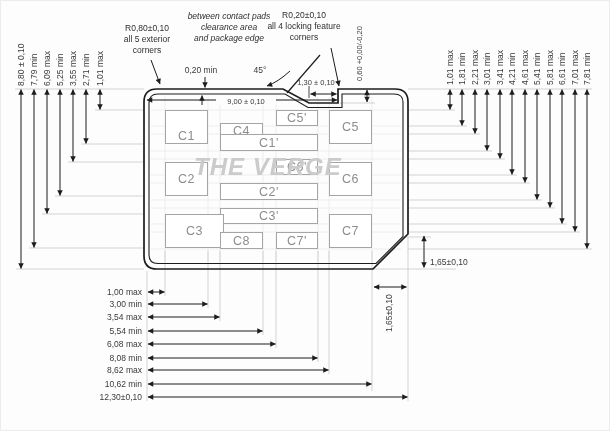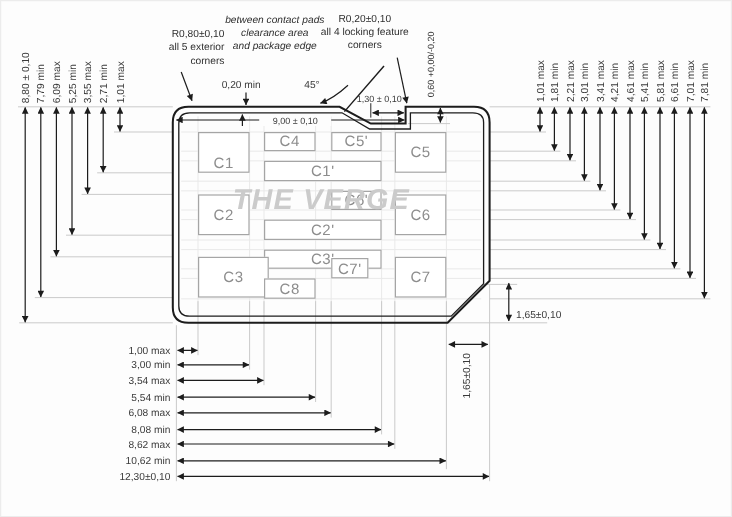--- a/index.html
+++ b/index.html
@@ -203,21 +203,21 @@
 
     <text class="svgtext" x="429" y="264" text-anchor="start">1,65±0,10</text>
     <text class="svgtext" transform="translate(391,331) rotate(-90)">1,65±0,10</text>
   </g>
 </svg>
 
 <div>
   <div class="pad" style="left:164px;top:109px;width:43px;height:34px;align-items:flex-end;">
         <span>C1</span>
       </div>
-  <div class="pad" style="left:219px;top:109px;width:43px;height:16px;">
+  <div class="pad" style="left:219px;top:122px;width:43px;height:16px;">
         <span>C4</span>
       </div>
   <div class="pad" style="left:275px;top:109px;width:42px;height:16px;">
         <span>C5'</span>
       </div>
   <div class="pad" style="left:328px;top:109px;width:43px;height:34px;">
         <span>C5</span>
       </div>
   <div class="pad" style="left:219px;top:133px;width:98px;height:17px;">
         <span>C1'</span>
@@ -236,31 +236,31 @@
       </div>
   <div class="pad" style="left:219px;top:207px;width:98px;height:16px;text-align:right;">
         <span>C3'</span>
       </div>
   <div class="pad" style="left:164px;top:213px;width:59px;height:34px;">
         <span>C3</span>
       </div>
   <div class="pad" style="left:219px;top:231px;width:43px;height:17px;align-items:flex-end;">
         <span>C8</span>
       </div>
-  <div class="pad" style="left:275px;top:214px;width:31px;height:17px;">
+  <div class="pad" style="left:275px;top:231px;width:42px;height:17px;">
         <span>C7'</span>
       </div>
   <div class="pad" style="left:328px;top:213px;width:43px;height:34px;text-align:center;">
         <span>C7</span>
       </div>
 </div>
 
 <div id="watermark">THE VERGE</div>
 
-<div class="note" style="left:106px;top:22px;width:80px;text-align:right;">
+<div class="note" style="left:106px;top:22px;width:80px;">
   <div>R0,80±0,10</div>
   <div>all 5 exterior</div>
   <div>corners</div>
 </div>
 <div class="note italic" style="left:173px;top:10px;width:110px;">
   <div>between contact pads</div>
   <div>clearance area</div>
   <div>and package edge</div>
 </div>
 <div class="note" style="left:248px;top:9px;width:110px;">

